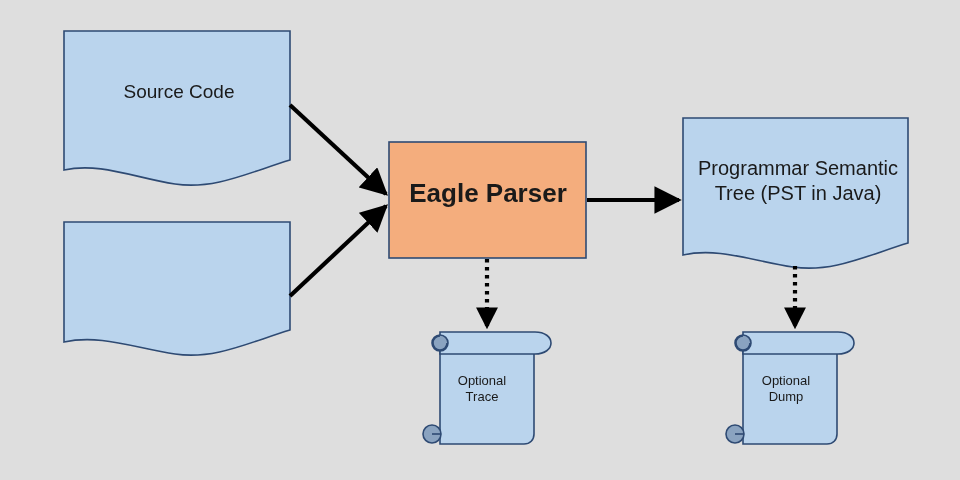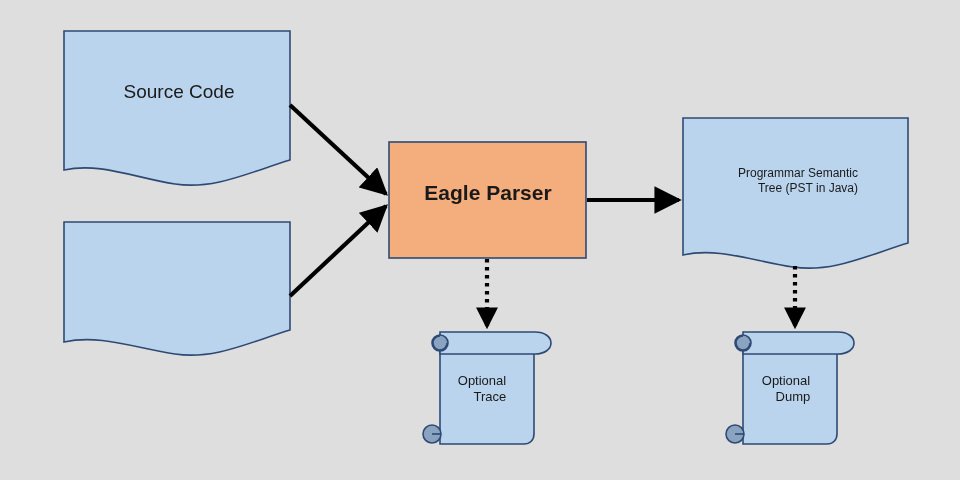--- a/index.html
+++ b/index.html
@@ -21,21 +21,21 @@
   #diagram-svg {
     position: absolute;
     left: 0;
     top: 0;
   }
   .node-label {
     position: absolute;
     display: flex;
     align-items: center;
     justify-content: center;
-    text-align: right;
+    text-align: center;
     color: #1a1a1a;
     line-height: 1.25;
     pointer-events: none;
     white-space: pre-line;
   }
   .lbl-source {
     left: 64px;
     top: 62px;
     width: 230px;
     height: 60px;
@@ -46,29 +46,29 @@
     top: 245px;
     width: 230px;
     height: 60px;
     font-size: 19px;
   }
   .lbl-parser {
     left: 388px;
     top: 168px;
     width: 200px;
     height: 50px;
-    font-size: 21px;
+    font-size: 26px;
     font-weight: bold;
   }
   .lbl-pst {
     left: 684px;
     top: 150px;
     width: 228px;
     height: 62px;
-    font-size: 12px;
+    font-size: 20px;
   }
   .lbl-trace {
     left: 438px;
     top: 365px;
     width: 88px;
     height: 48px;
     font-size: 13px;
   }
   .lbl-dump {
     left: 738px;

